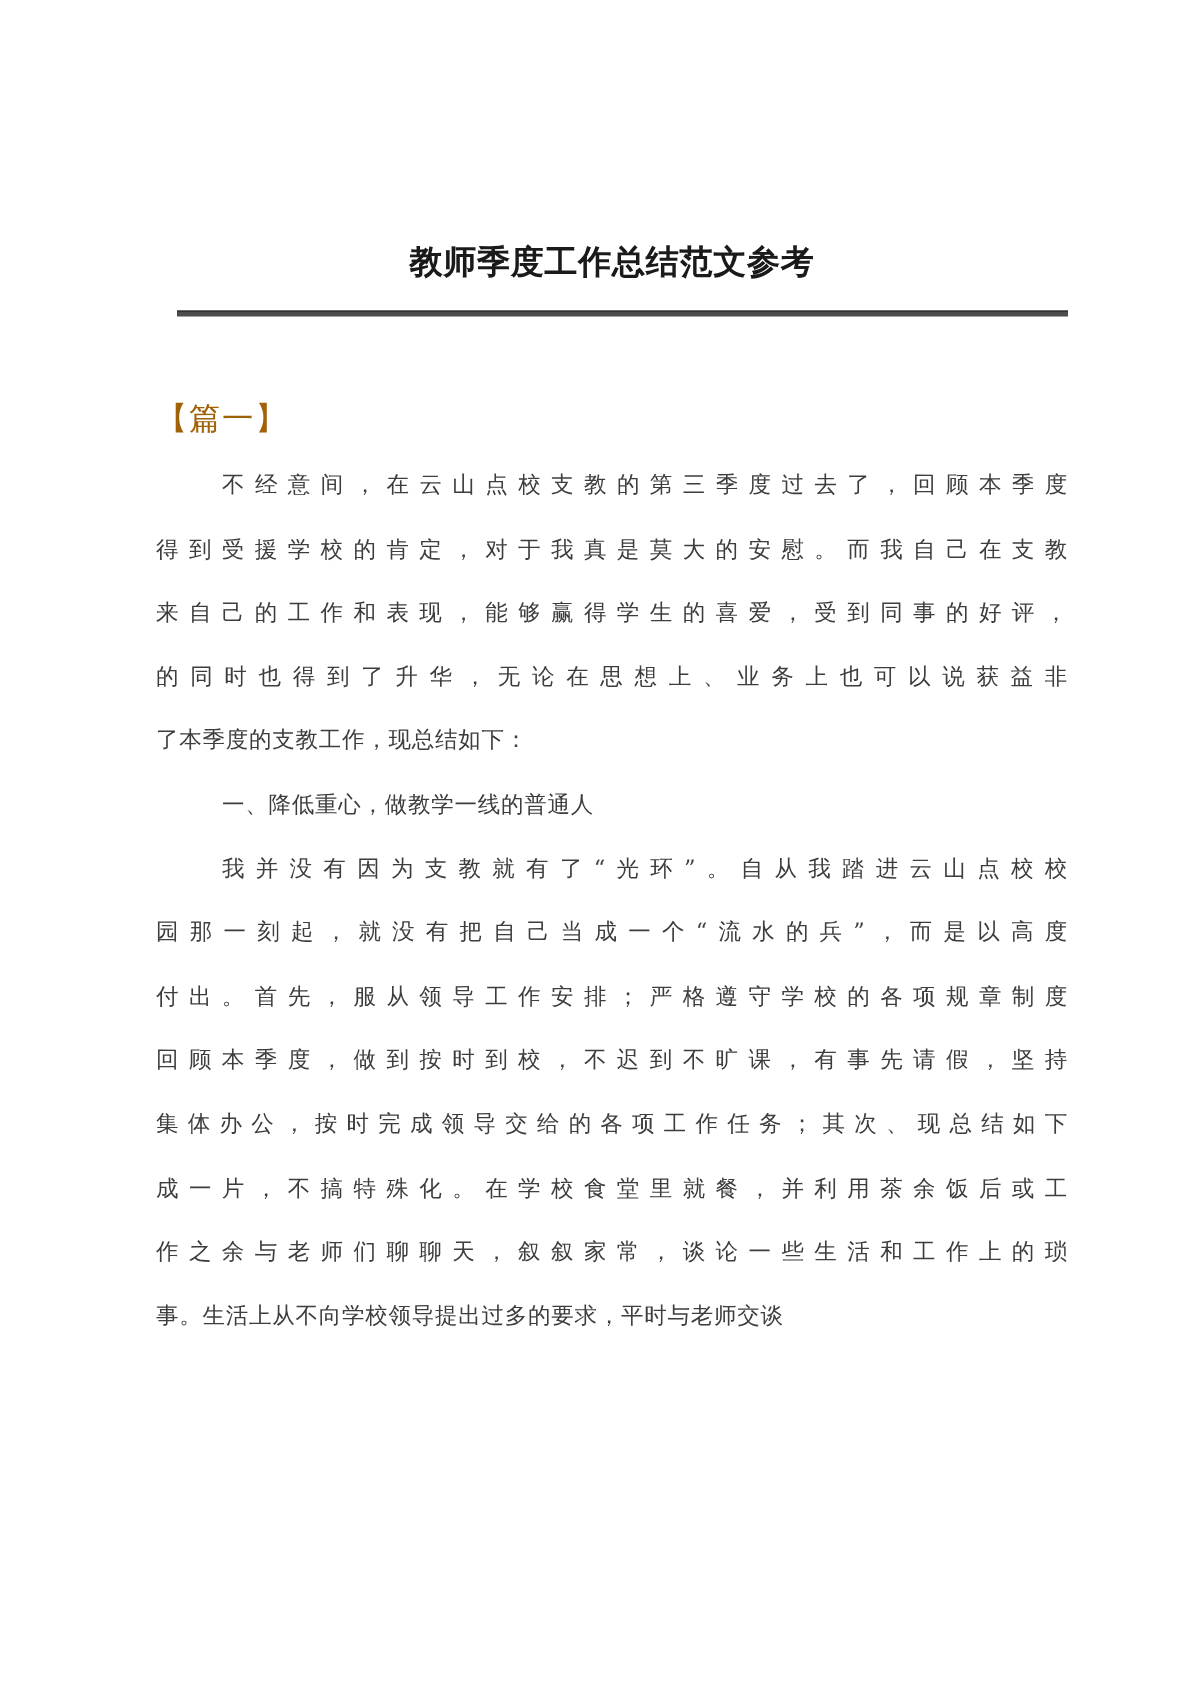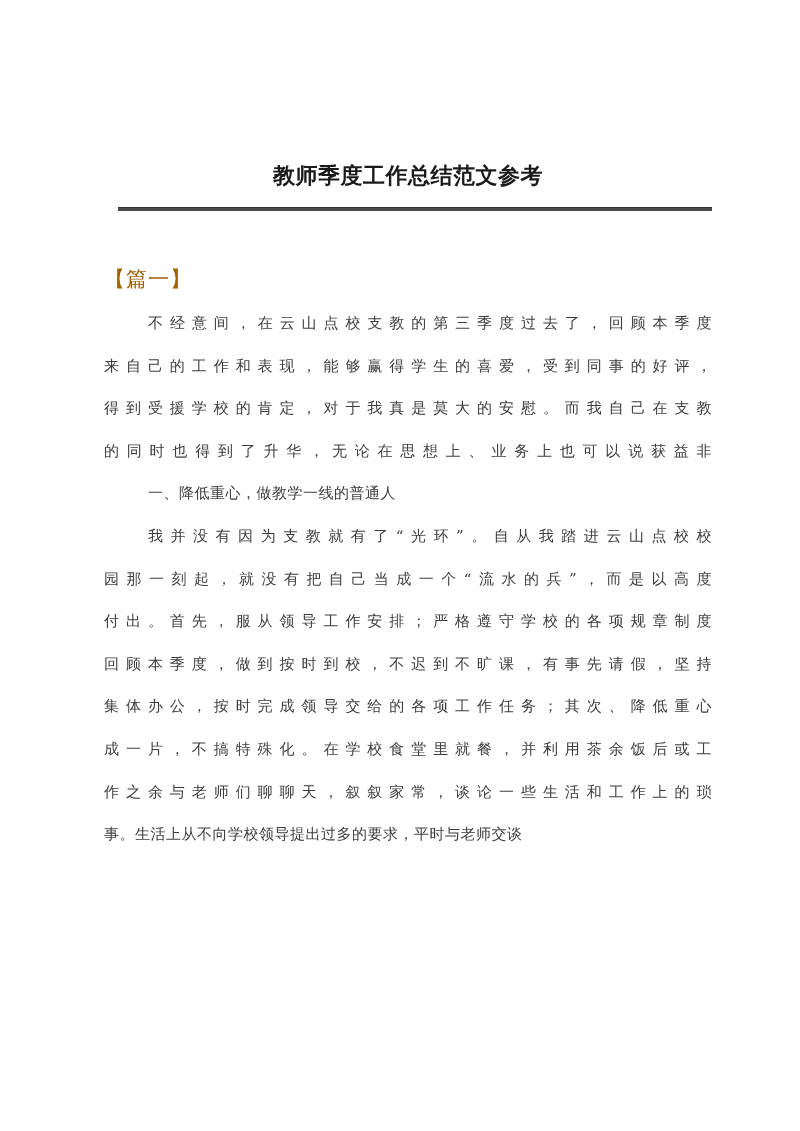--- a/index.html
+++ b/index.html
@@ -71,29 +71,30 @@
 </head>
 <body>
 
 <div class="page">
   <div class="content">
     <div class="doc-title">教师季度工作总结范文参考</div>
     <div class="divider"></div>
     <div class="section-label">【篇一】</div>
     <div class="article">
       <div class="line indent">不经意间，在云山点校支教的第三季度过去了，回顾本季度</div>
+      <div class="line">得到受援学校的肯定，对于我真是莫大的安慰。而我自己在支教</div>
       <div class="line">来自己的工作和表现，能够赢得学生的喜爱，受到同事的好评，</div>
-      <div class="line">得到受援学校的肯定，对于我真是莫大的安慰。而我自己在支教</div>
       <div class="line">的同时也得到了升华，无论在思想上、业务上也可以说获益非</div>
+      <div class="line short">了本季度的支教工作，现总结如下：</div>
       <div class="line indent short">一、降低重心，做教学一线的普通人</div>
       <div class="line indent">我并没有因为支教就有了“光环”。自从我踏进云山点校校</div>
       <div class="line">园那一刻起，就没有把自己当成一个“流水的兵”，而是以高度</div>
       <div class="line">付出。首先，服从领导工作安排；严格遵守学校的各项规章制度</div>
       <div class="line">回顾本季度，做到按时到校，不迟到不旷课，有事先请假，坚持</div>
-      <div class="line">集体办公，按时完成领导交给的各项工作任务；其次、降低重心</div>
+      <div class="line">集体办公，按时完成领导交给的各项工作任务；其次、现总结如下</div>
       <div class="line">成一片，不搞特殊化。在学校食堂里就餐，并利用茶余饭后或工</div>
       <div class="line">作之余与老师们聊聊天，叙叙家常，谈论一些生活和工作上的琐</div>
       <div class="line short">事。生活上从不向学校领导提出过多的要求，平时与老师交谈</div>
     </div>
   </div>
   <div class="page-footer">
     <span>第</span><span>1</span><span>页共</span><span>7</span><span>页</span>
   </div>
 </div>
 

